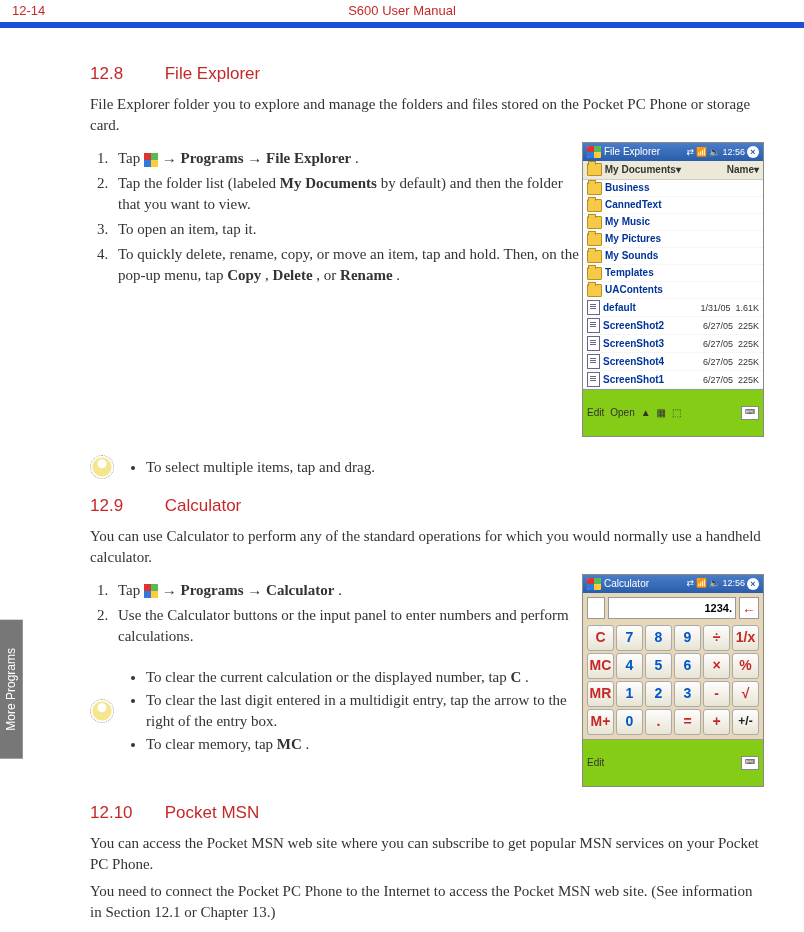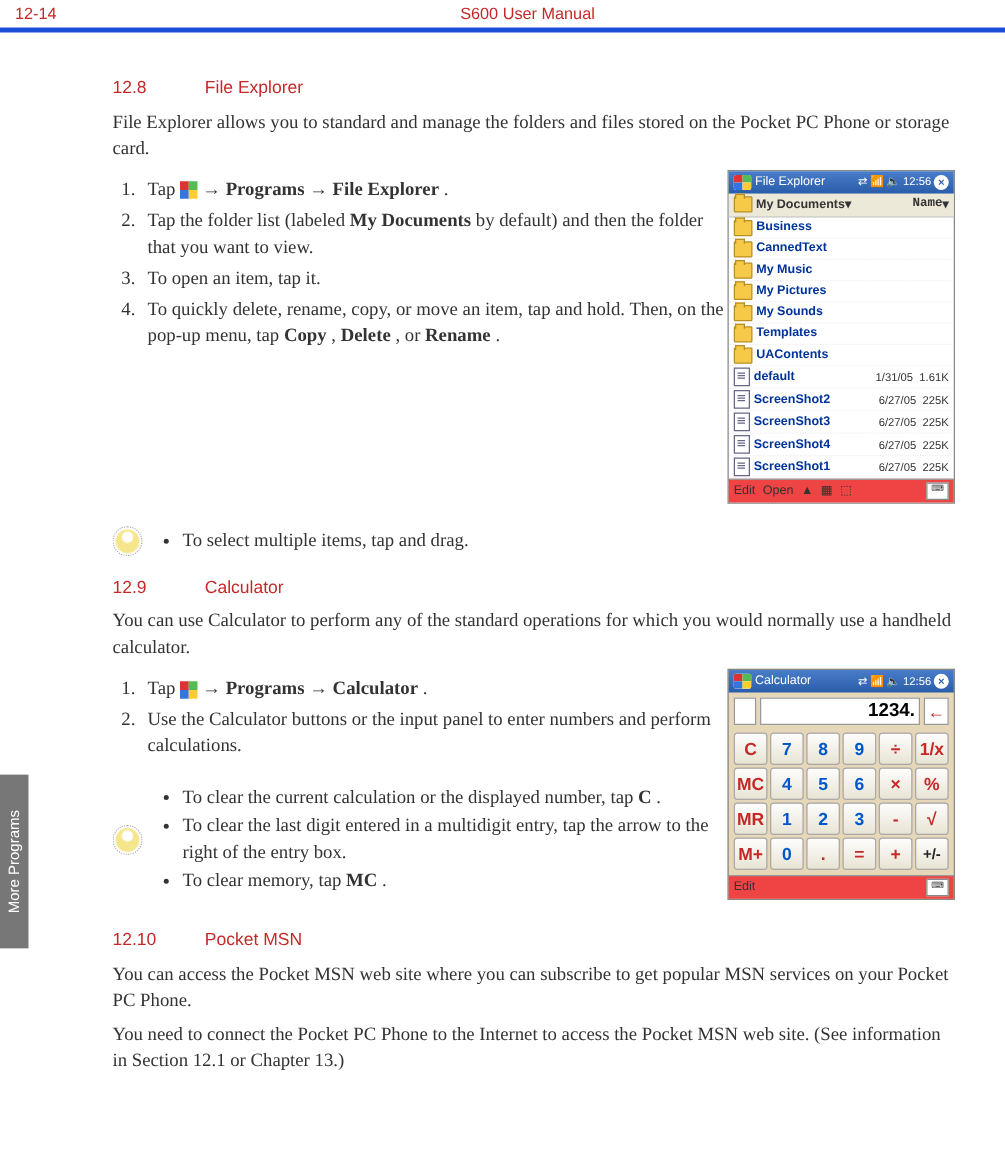--- a/index.html
+++ b/index.html
@@ -12,48 +12,47 @@
   background: #fff;
   width: 804px;
 }
 .header {
   display: flex;
   justify-content: space-between;
   padding: 2px 12px;
   color: #c62828;
   font-family: Arial, sans-serif;
   font-size: 13px;
-  border-bottom: 4px solid #1d4ed8;
+  border-bottom: 6px solid #1d4ed8;
 }
 .header-center {
   position: absolute;
   left: 50%;
   transform: translateX(-50%);
-  margin-left: 20px;
 }
 .side-tab {
   position: absolute;
   left: 0;
   top: 620px;
   background: #777;
   color: #fff;
   font-family: Arial, sans-serif;
   font-size: 12px;
   padding: 28px 3px;
   writing-mode: vertical-rl;
   transform: rotate(180deg);
 }
 .content {
   padding: 20px 40px 40px 90px;
 }
 h2 {
   color: #c62828;
   font-family: Arial, sans-serif;
   font-weight: normal;
-  font-size: 14px;
+  font-size: 17px;
   margin: 14px 0 8px 0;
 }
 h2 .secnum {
   display: inline-block;
   width: 70px;
 }
 p { margin: 6px 0; }
 ol {
   margin: 6px 0 6px 0;
   padding-left: 22px;
@@ -113,62 +112,62 @@
 .ss-close { background:#fff; color:#2a5da9; border-radius:50%; width:12px; height:12px; text-align:center; line-height:12px; font-weight:bold; font-size:10px;}
 .ss-subbar {
   background: #ece9d8;
   padding: 2px 4px;
   display: flex;
   align-items:center;
   font-weight: bold;
   color: #333;
   border-bottom: 1px solid #ccc;
 }
-.ss-subbar .right { margin-left:auto; font-weight:bold;font-family:Liberation Mono, monospace; }
+.ss-subbar .right { margin-left:auto; font-weight:bold; }
 .ss-list { }
 .ss-folder, .ss-file {
   display: flex;
   align-items: flex-end;
   gap: 3px;
   padding: 1px 4px;
   border-bottom: 1px dotted #eee;
 }
 .ss-folder .ficon {
   width: 13px; height: 11px; background: #f7c948; border: 1px solid #b89020; border-radius: 1px;
   position:relative;
 }
 .ss-folder .ficon::before { content:""; position:absolute; top:-3px; left:0; width:6px; height:3px; background:#f7c948; border:1px solid #b89020; border-bottom:none;}
 .ss-folder span.name { color: #003399; font-weight:bold; }
 .ss-file .ficon {
   width: 11px; height: 13px; background: #fff; border: 1px solid #668; position:relative;
 }
 .ss-file .ficon::after { content:""; position:absolute; left:2px; top:3px; width:6px; height:1px; background:#668; box-shadow: 0 2px 0 #668, 0 4px 0 #668;}
 .ss-file .name { color:#003399; font-weight:bold; flex:1;}
 .ss-file .meta { color:#333; margin-left:auto; font-size:9px; white-space:nowrap;}
-.ss-bottombar { background:#ef4444; padding:2px 4px; display:flex; gap:6px; align-items:center; border-top:1px solid #999;}
+.ss-bottombar { background:#84cc16; padding:16px 4px; display:flex; gap:6px; align-items:center; border-top:1px solid #999;}
 .ss-bottombar .kbd { margin-left:auto; width:16px; height:12px; border:1px solid #888; background:#fff; font-size:7px; text-align:center;}
 
 .calc-screenshot {
   width: 180px;
   border: 1px solid #888;
   font-family: Tahoma, Arial, sans-serif;
   font-size: 10px;
   background: #e5d7b8;
   flex-shrink: 0;
 }
 .calc-display {
   margin: 4px;
   display:flex;
   gap:3px;
   align-items:center;
 }
 .calc-display .m { width:16px; height:20px; border:1px solid #999; background:#fff;}
 .calc-display .val {
   flex:1; height:20px; border:1px solid #999; background:#fff;
-  text-align:right; font-size:15px; font-weight:bold; padding:0 3px; line-height:20px; color:#000;
+  text-align:right; font-size:11px; font-weight:bold; padding:0 3px; line-height:20px; color:#000;
 }
 .calc-display .back {
   width:18px; height:20px; border:1px solid #999; background:#fff;
   color:#c62828; font-weight:bold; text-align:center; line-height:20px; font-size:14px;
 }
 .calc-grid {
   display:grid;
   grid-template-columns: repeat(6, 1fr);
   gap: 2px;
   padding: 2px 4px 4px 4px;
@@ -199,21 +198,21 @@
 </div>
 
 <div class="side-tab">More Programs</div>
 
 <div class="content">
 
   <h2>
     <span class="secnum">12.8</span>
     <span>File Explorer</span>
   </h2>
-  <p>File Explorer allows you to standard and manage the folders and files stored on the Pocket PC Phone or storage card.</p>
+  <p>File Explorer folder you to explore and manage the folders and files stored on the Pocket PC Phone or storage card.</p>
 
   <div class="row">
     <div class="text">
       <ol>
         <li>
           <span>Tap </span>
           <span class="win-icon">
               <span class="win-r"></span>
               <span class="win-g"></span>
               <span class="win-b"></span>

